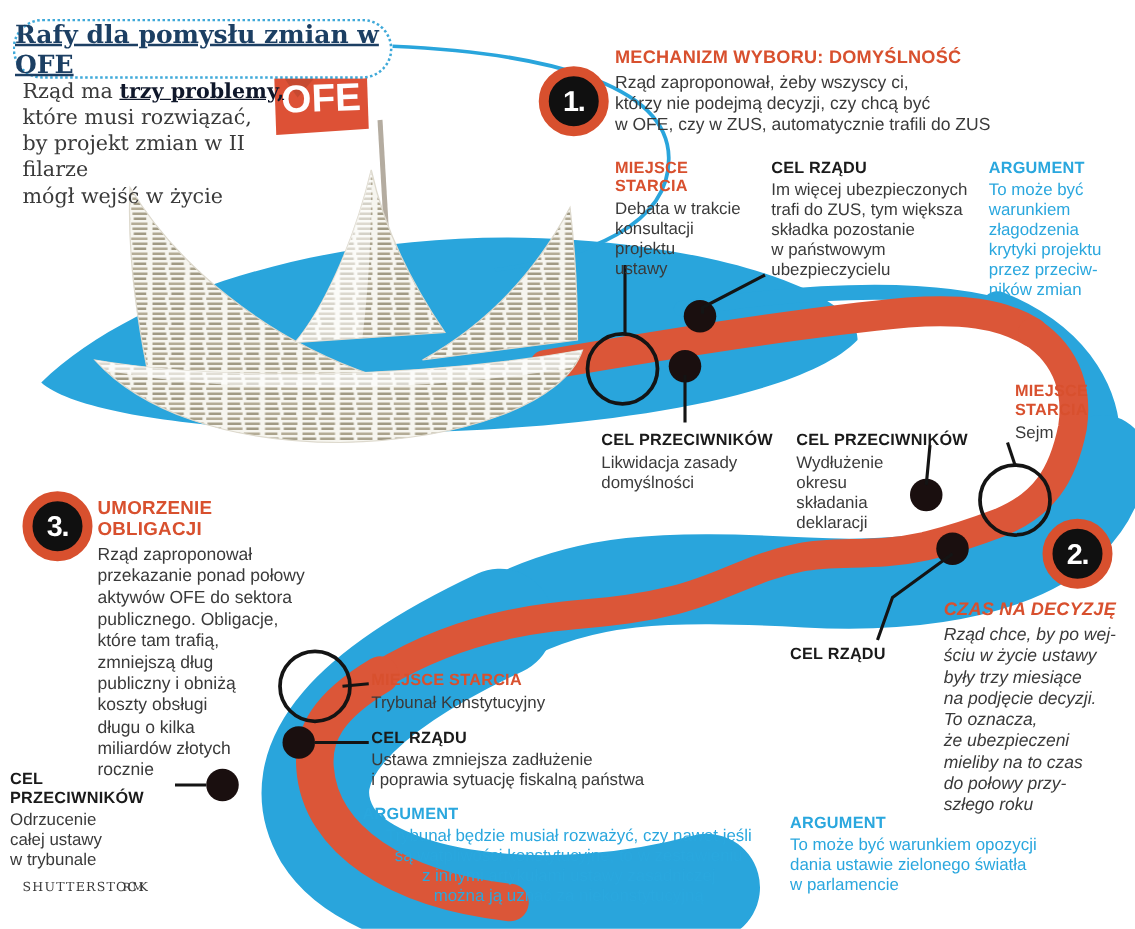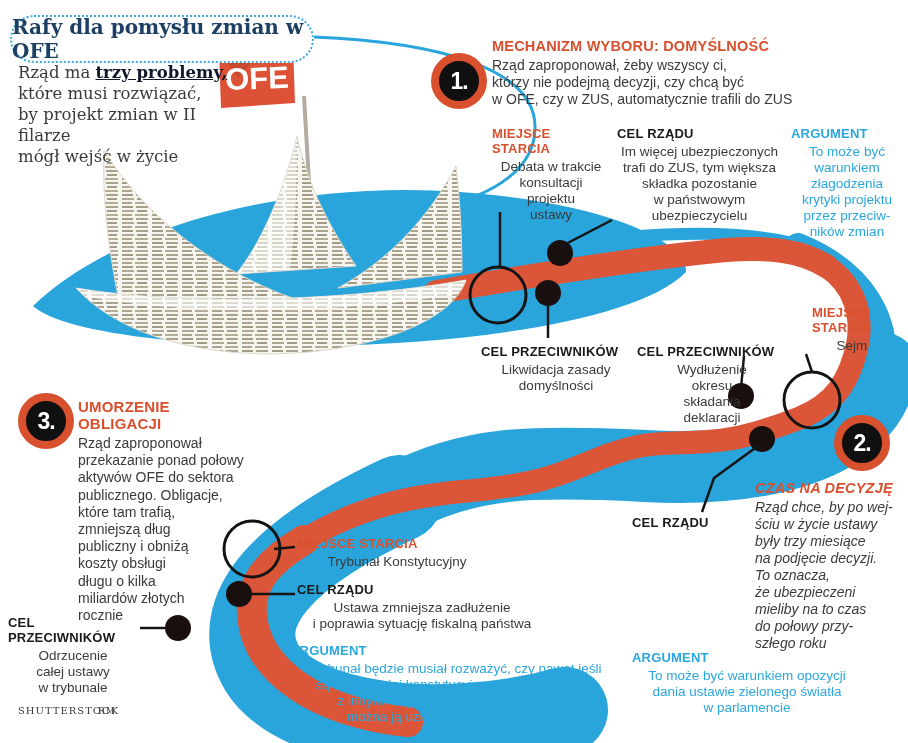--- a/index.html
+++ b/index.html
@@ -4,36 +4,36 @@
 <style>
   html,body{margin:0;padding:0;}
   body{width:908px;height:743px;position:relative;overflow:hidden;background:#ffffff;
        font-family:"Liberation Sans",sans-serif;}
   .abs{position:absolute;}
   #bg{position:absolute;left:0;top:0;z-index:0;}
 
   .titlebox{left:10px;top:15px;width:300px;height:44px;border:2px dotted #3fa9d9;
             border-radius:26px;display:flex;align-items:center;justify-content:center;
             background:#fff;z-index:6;}
-  .titlebox span{font-family:"DejaVu Serif",serif;font-weight:bold;font-size:20px;color:#1c3f63;}
+  .titlebox span{font-family:"DejaVu Serif",serif;font-weight:bold;font-size:20px;color:#1c3f63;text-decoration:underline;}
 
   .intro{left:18px;top:62px;width:230px;font-family:"DejaVu Serif",serif;font-size:16.5px;
          line-height:21px;color:#3a3a3a;white-space:pre-line;}
   .intro .hl{color:#0f172a;font-weight:bold;text-decoration:underline;}
 
   .badge{width:56px;height:56px;border-radius:50%;background:#101010;border:8px solid #d8502e;
          box-sizing:border-box;display:flex;align-items:center;justify-content:center;z-index:7;}
   .badge span{color:#fff;font-weight:bold;font-size:23px;letter-spacing:-1px;}
 
   .sec-title{font-weight:bold;font-size:14.5px;color:#d8502e;letter-spacing:.2px;white-space:pre-line;}
   .sec-body{font-size:14px;line-height:17px;color:#3a3a3a;white-space:pre-line;margin-top:3px;}
 
   .callout{z-index:6;}
   .clabel{font-weight:bold;font-size:13px;letter-spacing:.2px;white-space:pre-line;}
-  .cbody{font-size:13.5px;line-height:16px;color:#3a3a3a;white-space:pre-line;margin-top:3px;text-align:center;}
+  .cbody{font-size:13.5px;line-height:16px;color:#3a3a3a;white-space:pre-line;margin-top:3px;}
   .lab-red .clabel{color:#d8502e;}
   .lab-blue .clabel{color:#2aa7de;}
   .lab-blue .cbody{color:#2aa7de;}
   .lab-dark .clabel{color:#1a1a1a;}
   .center .cbody{text-align:center;}
 
   .credits{z-index:6;font-family:"DejaVu Serif",serif;color:#3a3a3a;}
 </style>
 </head>
 <body>

